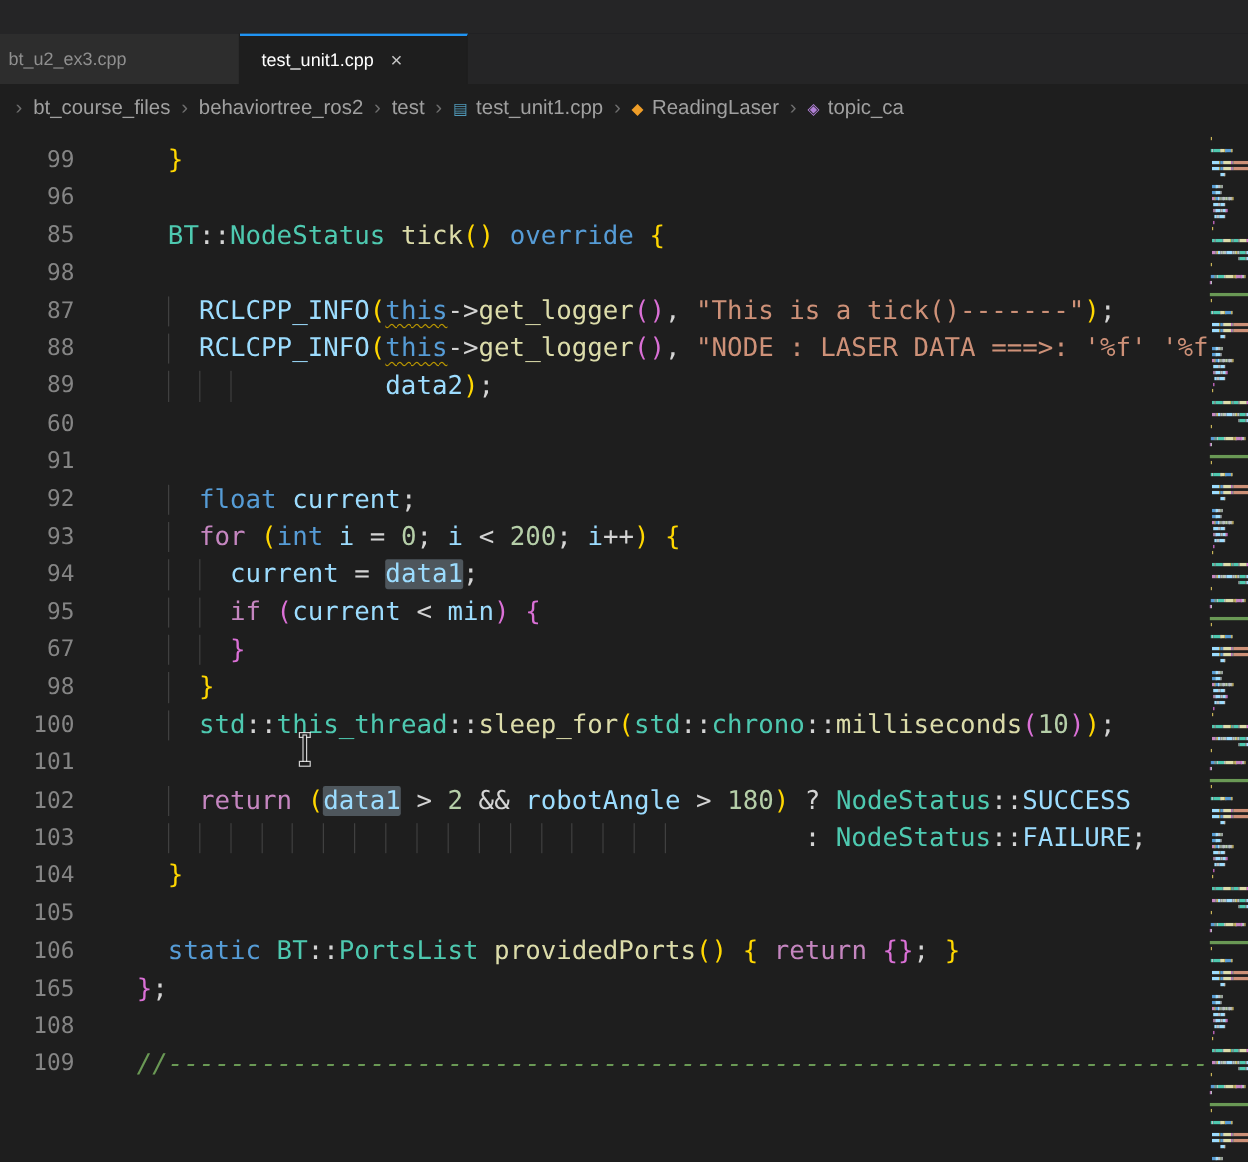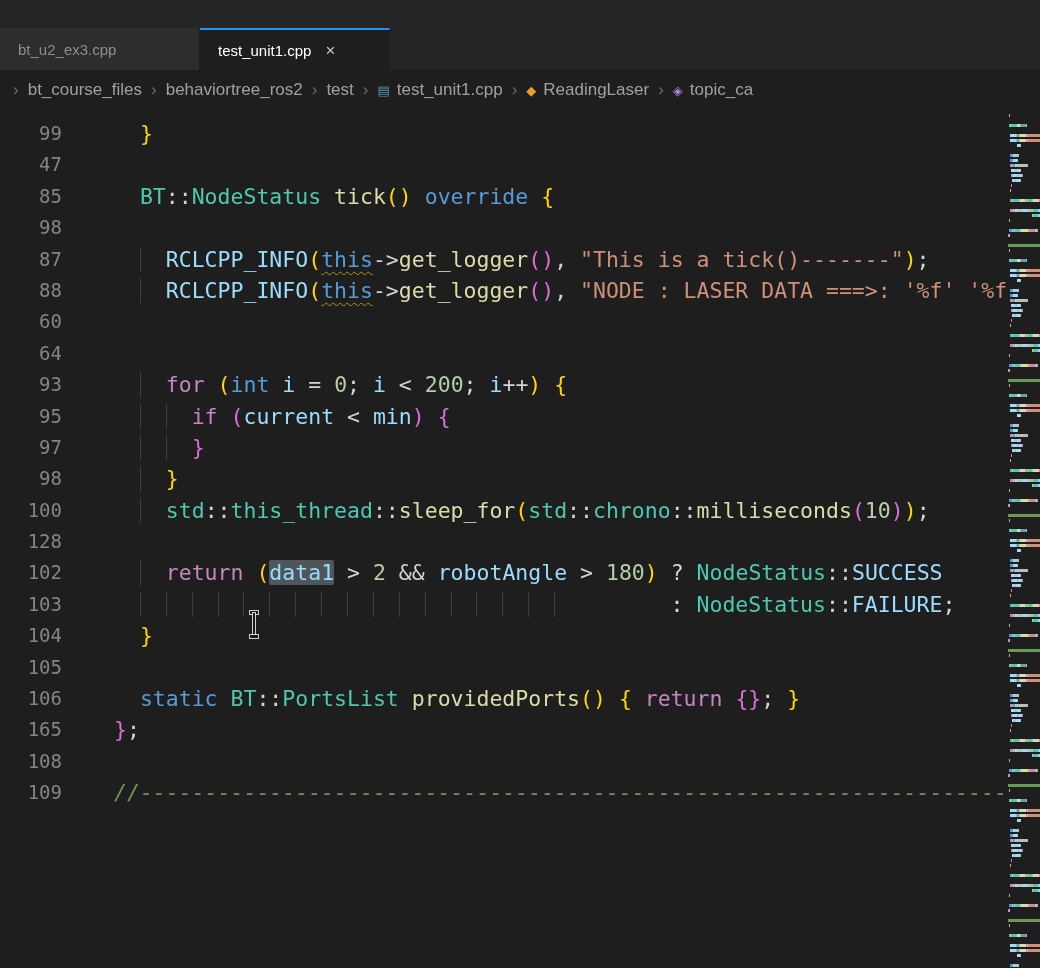--- a/index.html
+++ b/index.html
@@ -6,21 +6,21 @@
   html,body{width:1040px;height:968px;overflow:hidden;background:var(--editor-bg,#1e1e1e);
             font-family:"Liberation Sans",sans-serif}
   .app{position:relative;width:1040px;height:968px;display:flex;flex-direction:column;
        background:var(--editor-bg,#1e1e1e);color:var(--text,#d4d4d4)}
 
   
   .titlebar{height:28px;background:var(--panel-bg,#252526);flex:none}
   .tabbar{height:42px;background:var(--panel-bg,#252526);display:flex;align-items:stretch;flex:none}
   .tab{display:flex;align-items:center;background:var(--tab-inactive-bg,#2d2d2d);
        font-size:15px;color:#8f8f8f;border-right:1px solid #1e1e1e;cursor:pointer}
-  .tab.t1{width:200px;padding-left:18px}
+  .tab.t1{width:200px;padding-left:7px}
   .tab.t2{width:190px;padding-left:18px}
   .tab.active{background:var(--tab-active-bg,#1e1e1e);color:#ffffff;border-top:2px solid var(--accent,#2094f3)}
   .tab-close{margin-left:14px;color:#c5c5c5;font-size:17px;line-height:1}
   .breadcrumb{height:40px;display:flex;align-items:center;font-size:17px;
               color:var(--breadcrumb-fg,#a0a0a0);padding-left:4px;overflow:hidden;white-space:nowrap;flex:none}
   .bc-sep{color:#6e6e6e;margin:0 9px;font-size:17px}
   .bc-item{display:inline-flex;align-items:center;gap:7px;cursor:pointer}
   .bc-ic{font-size:13px;line-height:1}
 
   
@@ -110,33 +110,36 @@
       <span class="bc-sep">›</span>
       <span class="bc-item">
         <span class="bc-ic" style="color: rgb(177, 128, 215);">◈</span>
         <span>topic_ca</span>
       </span>
     </div>
 
   <div class="editor">
     <div class="code" id="code-lines">
         <div class="cl"><span class="ln">99</span><span class="ct"><span class="ws">  </span><span class="tk g">}</span></span></div>
-        <div class="cl"><span class="ln">47</span><span class="ct"></span></div>
+        <div class="cl"><span class="ln">96</span><span class="ct"></span></div>
         <div class="cl"><span class="ln">85</span><span class="ct"><span class="ws">  </span><span class="tk ty">BT</span><span class="tk w">::</span><span class="tk ty">NodeStatus</span><span class="tk w"> </span><span class="tk fn">tick</span><span class="tk g">()</span><span class="tk w"> </span><span class="tk kwb">override</span><span class="tk w"> </span><span class="tk g">{</span></span></div>
         <div class="cl"><span class="ln">98</span><span class="ct"></span></div>
         <div class="cl"><span class="ln">87</span><span class="ct"><i class="ig" style="left: 2ch;"></i><span class="ws">    </span><span class="tk mc">RCLCPP_INFO</span><span class="tk g">(</span><span class="tk th">this</span><span class="tk w">-&gt;</span><span class="tk fn">get_logger</span><span class="tk g2">()</span><span class="tk w">, </span><span class="tk st">"This is a tick()-------"</span><span class="tk g">)</span><span class="tk w">;</span></span></div>
         <div class="cl"><span class="ln">88</span><span class="ct"><i class="ig" style="left: 2ch;"></i><span class="ws">    </span><span class="tk mc">RCLCPP_INFO</span><span class="tk g">(</span><span class="tk th">this</span><span class="tk w">-&gt;</span><span class="tk fn">get_logger</span><span class="tk g2">()</span><span class="tk w">, </span><span class="tk st">"NODE : LASER DATA ===&gt;: '%f' '%f'</span></span></div>
+        <div class="cl"><span class="ln">89</span><span class="ct"><i class="ig" style="left: 2ch;"></i><i class="ig" style="left: 4ch;"></i><i class="ig" style="left: 6ch;"></i><span class="ws">                </span><span class="tk va">data2</span><span class="tk g">)</span><span class="tk w">;</span></span></div>
         <div class="cl"><span class="ln">60</span><span class="ct"></span></div>
-        <div class="cl"><span class="ln">64</span></div>
+        <div class="cl"><span class="ln">91</span></div>
+        <div class="cl"><span class="ln">92</span><span class="ct"><i class="ig" style="left: 2ch;"></i><span class="ws">    </span><span class="tk kwb">float</span><span class="tk w"> </span><span class="tk va">current</span><span class="tk w">;</span></span></div>
         <div class="cl"><span class="ln">93</span><span class="ct"><i class="ig" style="left: 2ch;"></i><span class="ws">    </span><span class="tk kwp">for</span><span class="tk w"> </span><span class="tk g">(</span><span class="tk kwb">int</span><span class="tk w"> </span><span class="tk va">i</span><span class="tk w"> = </span><span class="tk nu">0</span><span class="tk w">; </span><span class="tk va">i</span><span class="tk w"> &lt; </span><span class="tk nu">200</span><span class="tk w">; </span><span class="tk va">i</span><span class="tk w">++</span><span class="tk g">)</span><span class="tk w"> </span><span class="tk g">{</span></span></div>
+        <div class="cl"><span class="ln">94</span><span class="ct"><i class="ig" style="left: 2ch;"></i><i class="ig" style="left: 4ch;"></i><span class="ws">      </span><span class="tk va">current</span><span class="tk w"> = </span><span class="tk va hl">data1</span><span class="tk w">;</span></span></div>
         <div class="cl"><span class="ln">95</span><span class="ct"><i class="ig" style="left: 2ch;"></i><i class="ig" style="left: 4ch;"></i><span class="ws">      </span><span class="tk kwp">if</span><span class="tk w"> </span><span class="tk g2">(</span><span class="tk va">current</span><span class="tk w"> &lt; </span><span class="tk va">min</span><span class="tk g2">)</span><span class="tk w"> </span><span class="tk g2">{</span></span></div>
-        <div class="cl"><span class="ln">97</span><span class="ct"><i class="ig" style="left: 2ch;"></i><i class="ig" style="left: 4ch;"></i><span class="ws">      </span><span class="tk g2">}</span></span></div>
+        <div class="cl"><span class="ln">67</span><span class="ct"><i class="ig" style="left: 2ch;"></i><i class="ig" style="left: 4ch;"></i><span class="ws">      </span><span class="tk g2">}</span></span></div>
         <div class="cl"><span class="ln">98</span><span class="ct"><i class="ig" style="left: 2ch;"></i><span class="ws">    </span><span class="tk g">}</span></span></div>
         <div class="cl"><span class="ln">100</span><span class="ct"><i class="ig" style="left: 2ch;"></i><span class="ws">    </span><span class="tk ty">std</span><span class="tk w">::</span><span class="tk ty">this_thread</span><span class="tk w">::</span><span class="tk fn">sleep_for</span><span class="tk g">(</span><span class="tk ty">std</span><span class="tk w">::</span><span class="tk ty">chrono</span><span class="tk w">::</span><span class="tk fn">milliseconds</span><span class="tk g2">(</span><span class="tk nu">10</span><span class="tk g2">)</span><span class="tk g">)</span><span class="tk w">;</span></span></div>
-        <div class="cl"><span class="ln">128</span><span class="ct"></span></div>
+        <div class="cl"><span class="ln">101</span><span class="ct"></span></div>
         <div class="cl"><span class="ln">102</span><span class="ct"><i class="ig" style="left: 2ch;"></i><span class="ws">    </span><span class="tk kwp">return</span><span class="tk w"> </span><span class="tk g">(</span><span class="tk va hl">data1</span><span class="tk w"> &gt; </span><span class="tk nu">2</span><span class="tk w"> &amp;&amp; </span><span class="tk va">robotAngle</span><span class="tk w"> &gt; </span><span class="tk nu">180</span><span class="tk g">)</span><span class="tk w"> ? </span><span class="tk ty">NodeStatus</span><span class="tk w">::</span><span class="tk va">SUCCESS</span></span></div>
         <div class="cl"><span class="ln">103</span><span class="ct"><i class="ig" style="left: 2ch;"></i><i class="ig" style="left: 4ch;"></i><i class="ig" style="left: 6ch;"></i><i class="ig" style="left: 8ch;"></i><i class="ig" style="left: 10ch;"></i><i class="ig" style="left: 12ch;"></i><i class="ig" style="left: 14ch;"></i><i class="ig" style="left: 16ch;"></i><i class="ig" style="left: 18ch;"></i><i class="ig" style="left: 20ch;"></i><i class="ig" style="left: 22ch;"></i><i class="ig" style="left: 24ch;"></i><i class="ig" style="left: 26ch;"></i><i class="ig" style="left: 28ch;"></i><i class="ig" style="left: 30ch;"></i><i class="ig" style="left: 32ch;"></i><i class="ig" style="left: 34ch;"></i><span class="ws">                                           </span><span class="tk w">: </span><span class="tk ty">NodeStatus</span><span class="tk w">::</span><span class="tk va">FAILURE</span><span class="tk w">;</span></span></div>
         <div class="cl"><span class="ln">104</span><span class="ct"><span class="ws">  </span><span class="tk g">}</span></span></div>
         <div class="cl"><span class="ln">105</span><span class="ct"></span></div>
         <div class="cl"><span class="ln">106</span><span class="ct"><span class="ws">  </span><span class="tk kwb">static</span><span class="tk w"> </span><span class="tk ty">BT</span><span class="tk w">::</span><span class="tk ty">PortsList</span><span class="tk w"> </span><span class="tk fn">providedPorts</span><span class="tk g">()</span><span class="tk w"> </span><span class="tk g">{</span><span class="tk w"> </span><span class="tk kwp">return</span><span class="tk w"> </span><span class="tk g2">{}</span><span class="tk w">; </span><span class="tk g">}</span></span></div>
         <div class="cl"><span class="ln">165</span><span class="ct"><span class="tk g2">}</span><span class="tk w">;</span></span></div>
         <div class="cl"><span class="ln">108</span><span class="ct"></span></div>
         <div class="cl"><span class="ln">109</span><span class="ct"><span class="tk cm">//--------------------------------------------------------------------------------------</span></span></div>
       </div>
     <div class="minimap" id="minimap">

